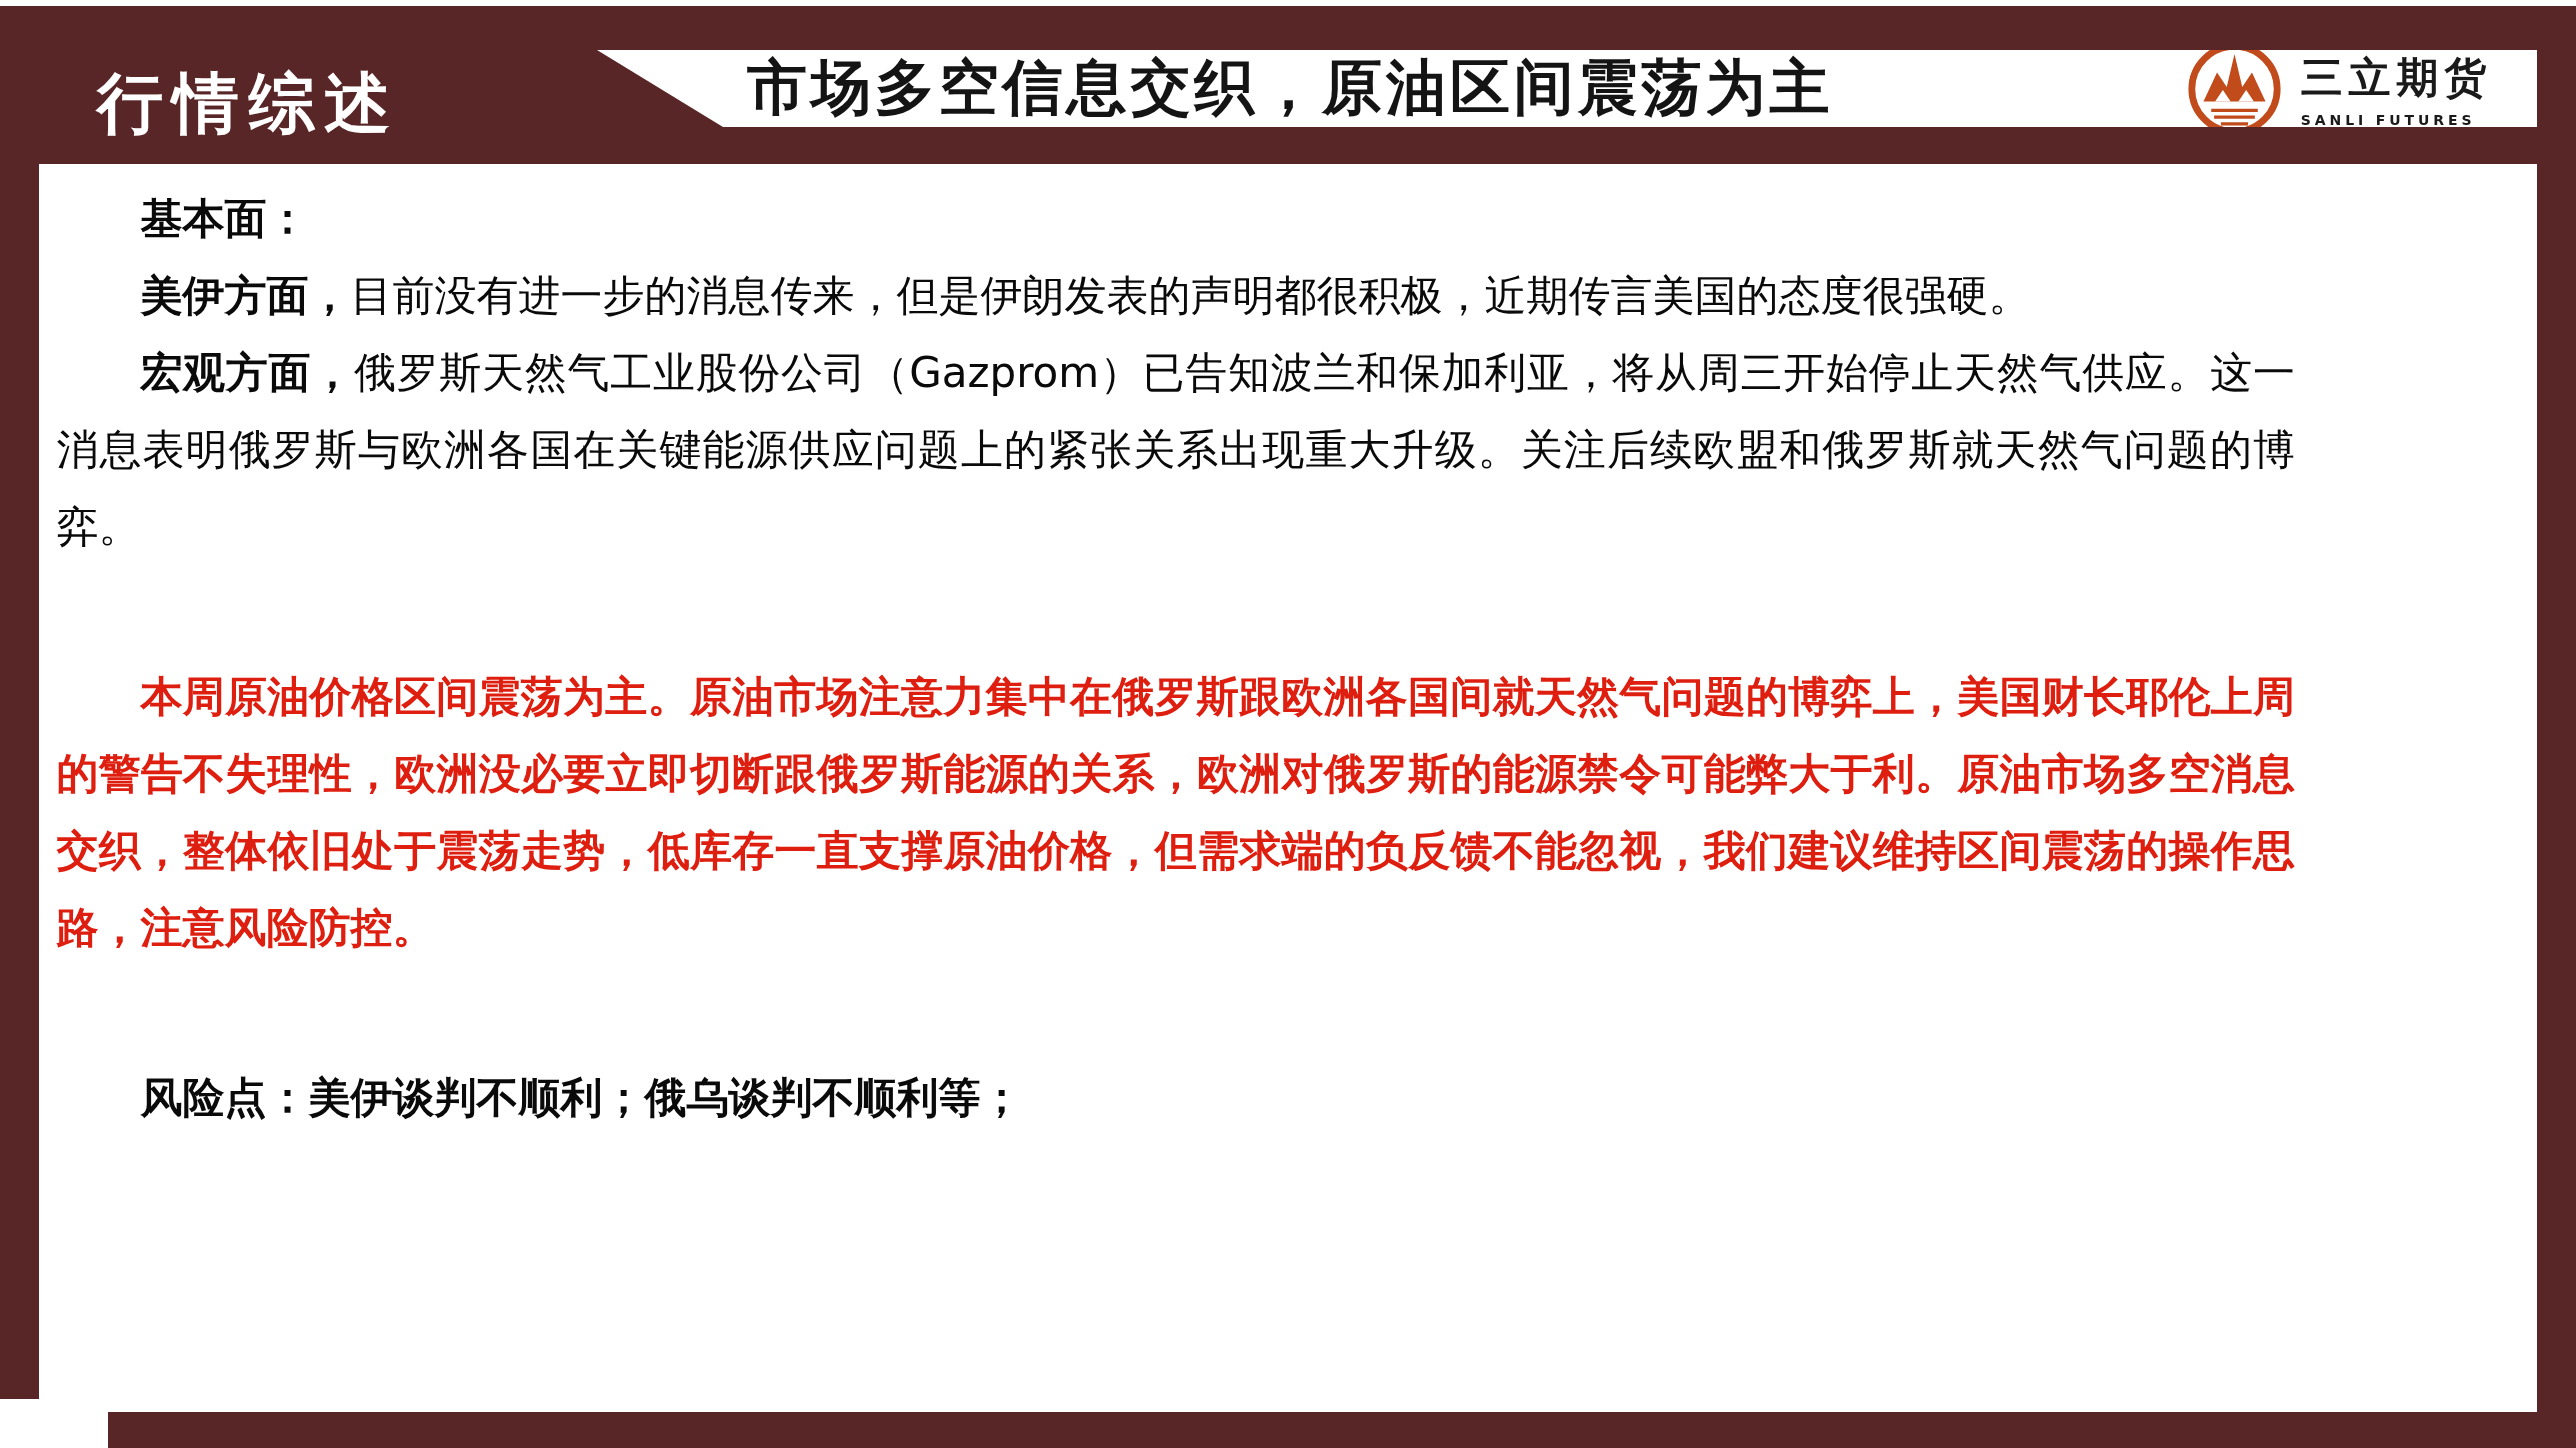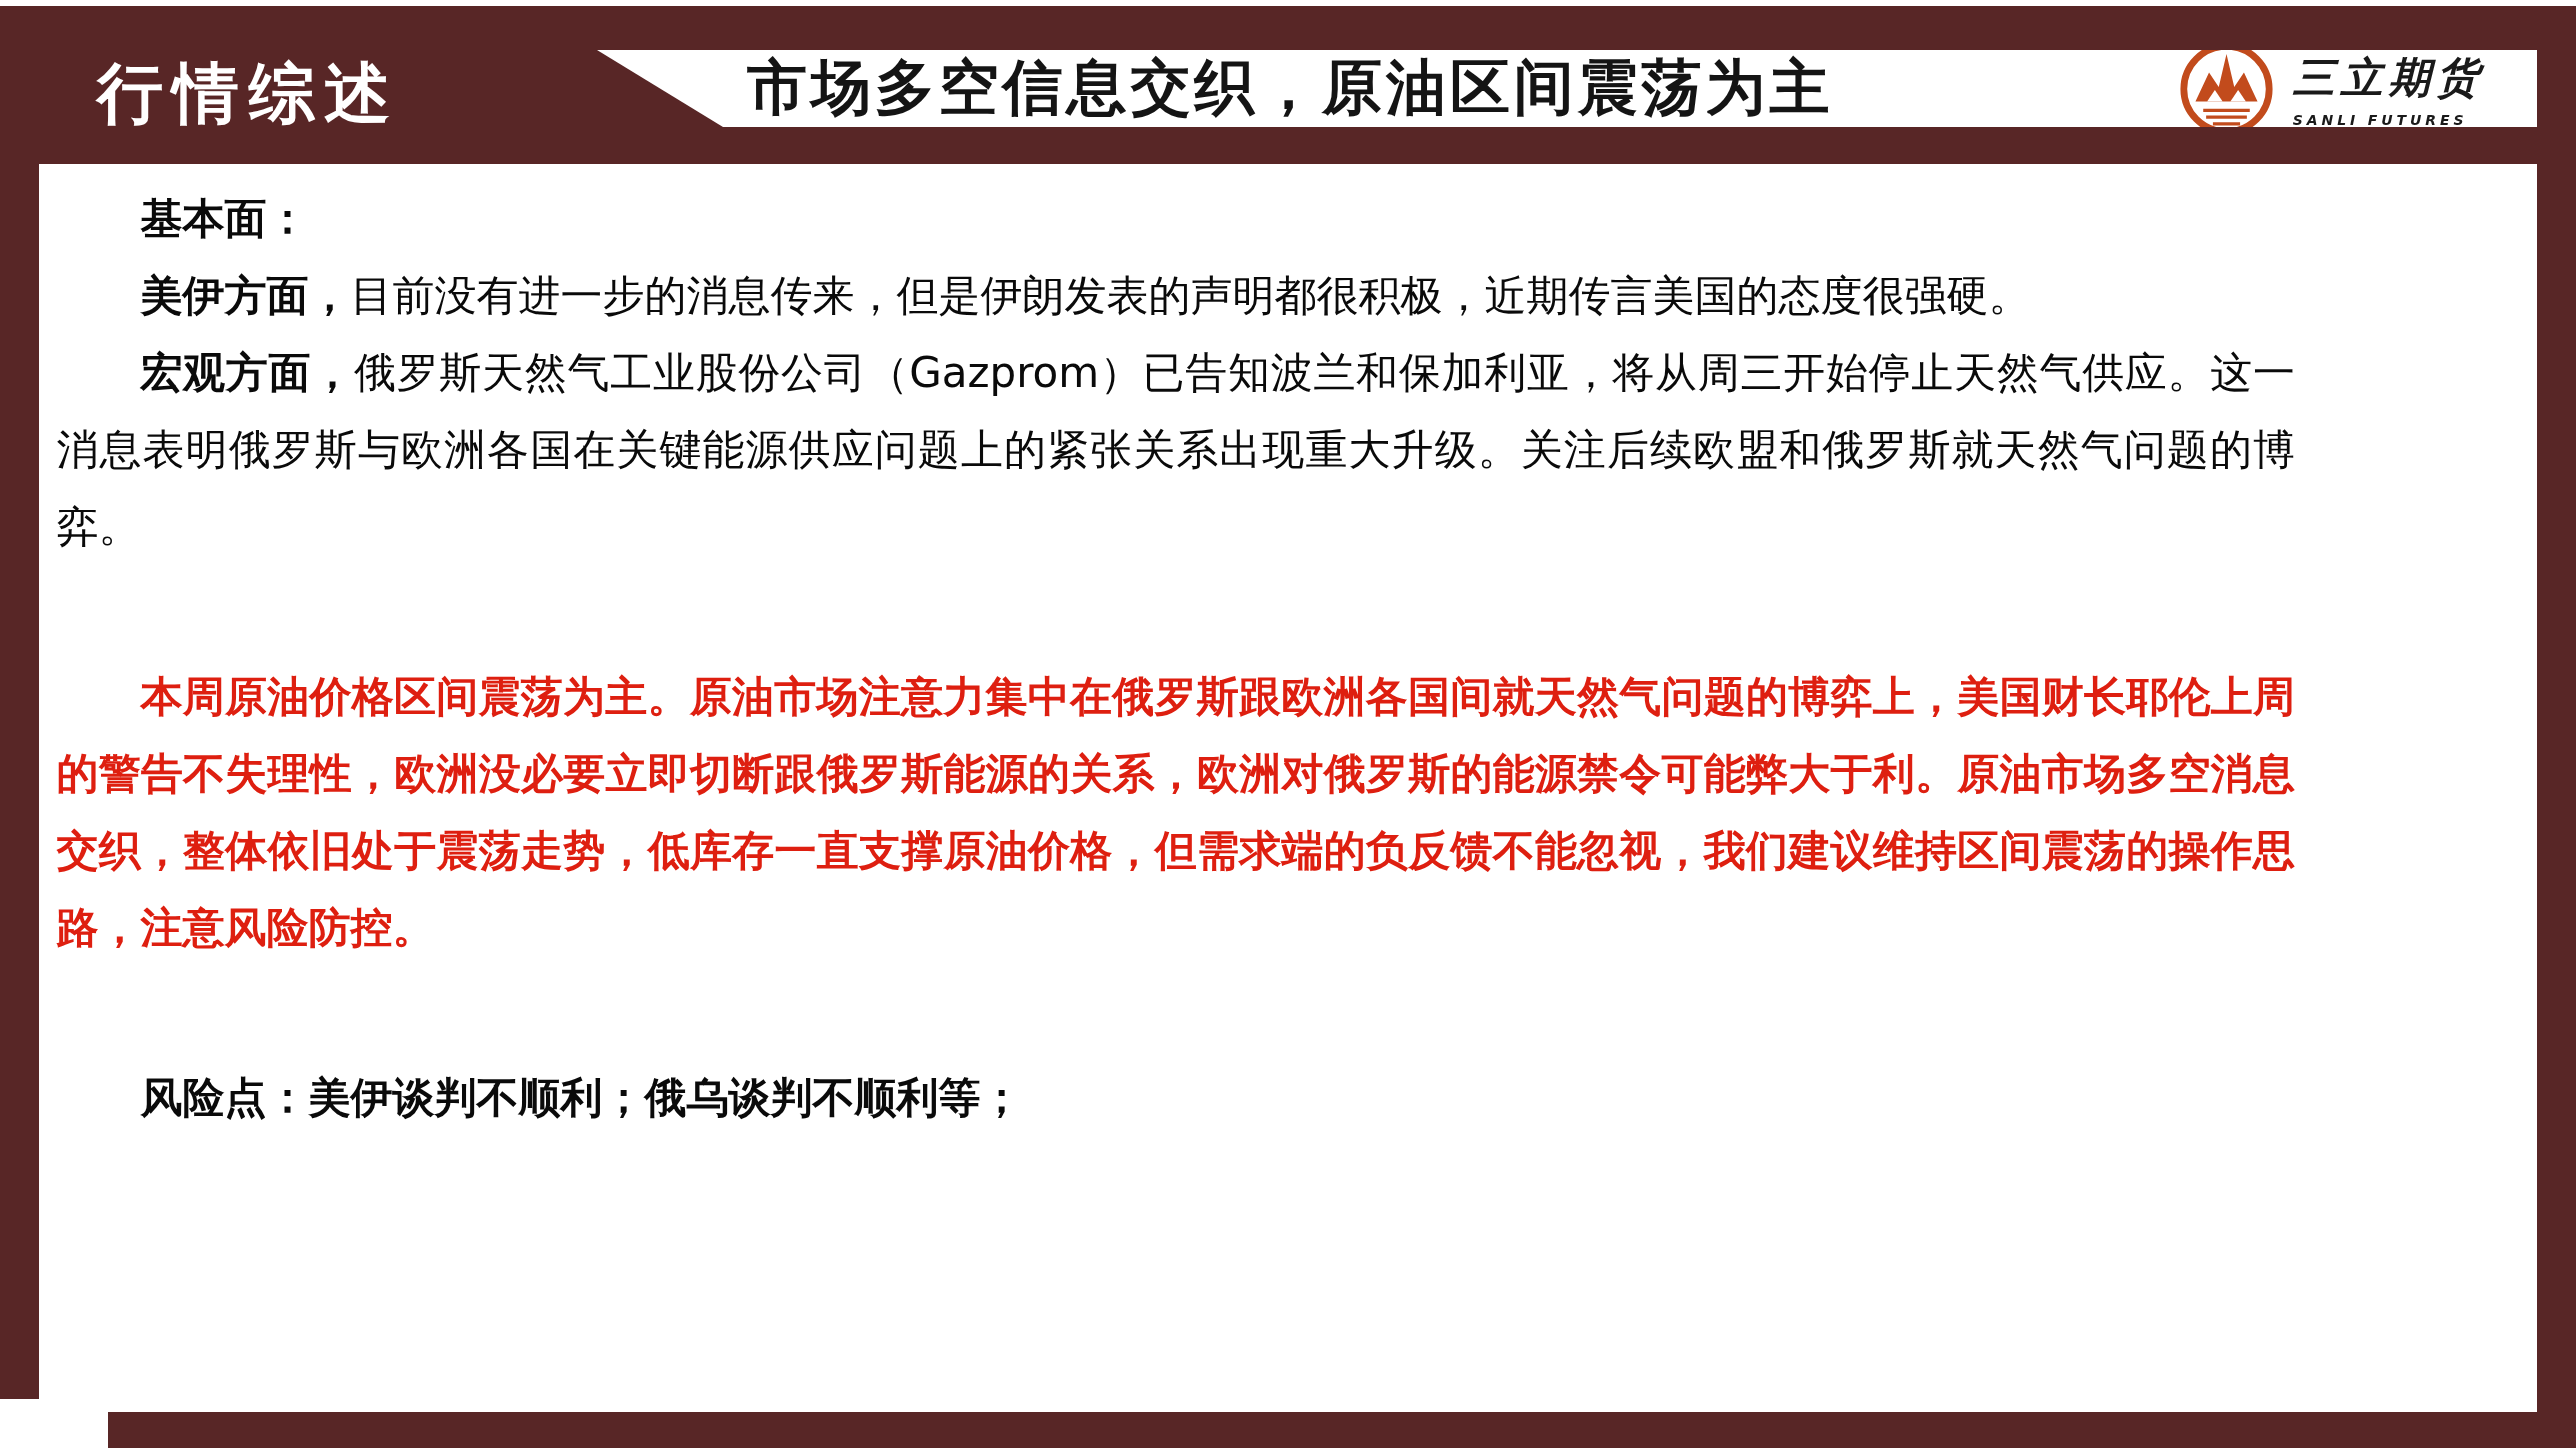--- a/index.html
+++ b/index.html
@@ -25,38 +25,38 @@
   .right-border{
     position:absolute;left:2537px;top:5.8px;width:39px;height:1443px;
     background:var(--maroon);
   }
   .bottom-bar{
     position:absolute;left:108px;top:1412px;width:2468px;height:37px;
     background:var(--maroon);
   }
   
   .section-title{
-    position:absolute;left:97px;top:40px;height:107px;
+    position:absolute;left:97px;top:50px;height:107px;
     display:flex;align-items:center;
     color:#ffffff;font-size:66px;font-weight:bold;letter-spacing:9.7px;
   }
   .title-wedge{
     position:absolute;left:597px;top:50px;width:1940px;height:77px;
     background:#ffffff;
     clip-path:polygon(0 0,100% 0,100% 100%,126px 100%);
     display:flex;align-items:center;
   }
   .main-title{
     padding-left:150px;
     color:#141414;font-size:60px;font-weight:bold;letter-spacing:3.9px;
     white-space:nowrap;
   }
   .logo-group{
-    position:absolute;right:53px;top:50%;transform:translateY(-50%);
-    display:flex;align-items:center;gap:17.4px;font-style:italic;
+    position:absolute;right:45px;top:50%;transform:translateY(-50%);
+    display:flex;align-items:center;gap:17.4px;
   }
   .logo-mark{width:97px;height:97px;display:block;}
   .logo-text{display:flex;flex-direction:column;justify-content:center;}
   .logo-cn{font-size:42px;font-weight:bold;color:#1a1a1a;letter-spacing:5.8px;white-space:nowrap;}
   .logo-en{font-size:14px;font-weight:bold;color:#1a1a1a;letter-spacing:3.9px;margin-top:5.8px;white-space:nowrap;}
   
   .content{
     position:absolute;left:39px;top:164px;width:2289px;height:1248px;
     background:#ffffff;
     padding:15.5px 33px 0 17.4px;

